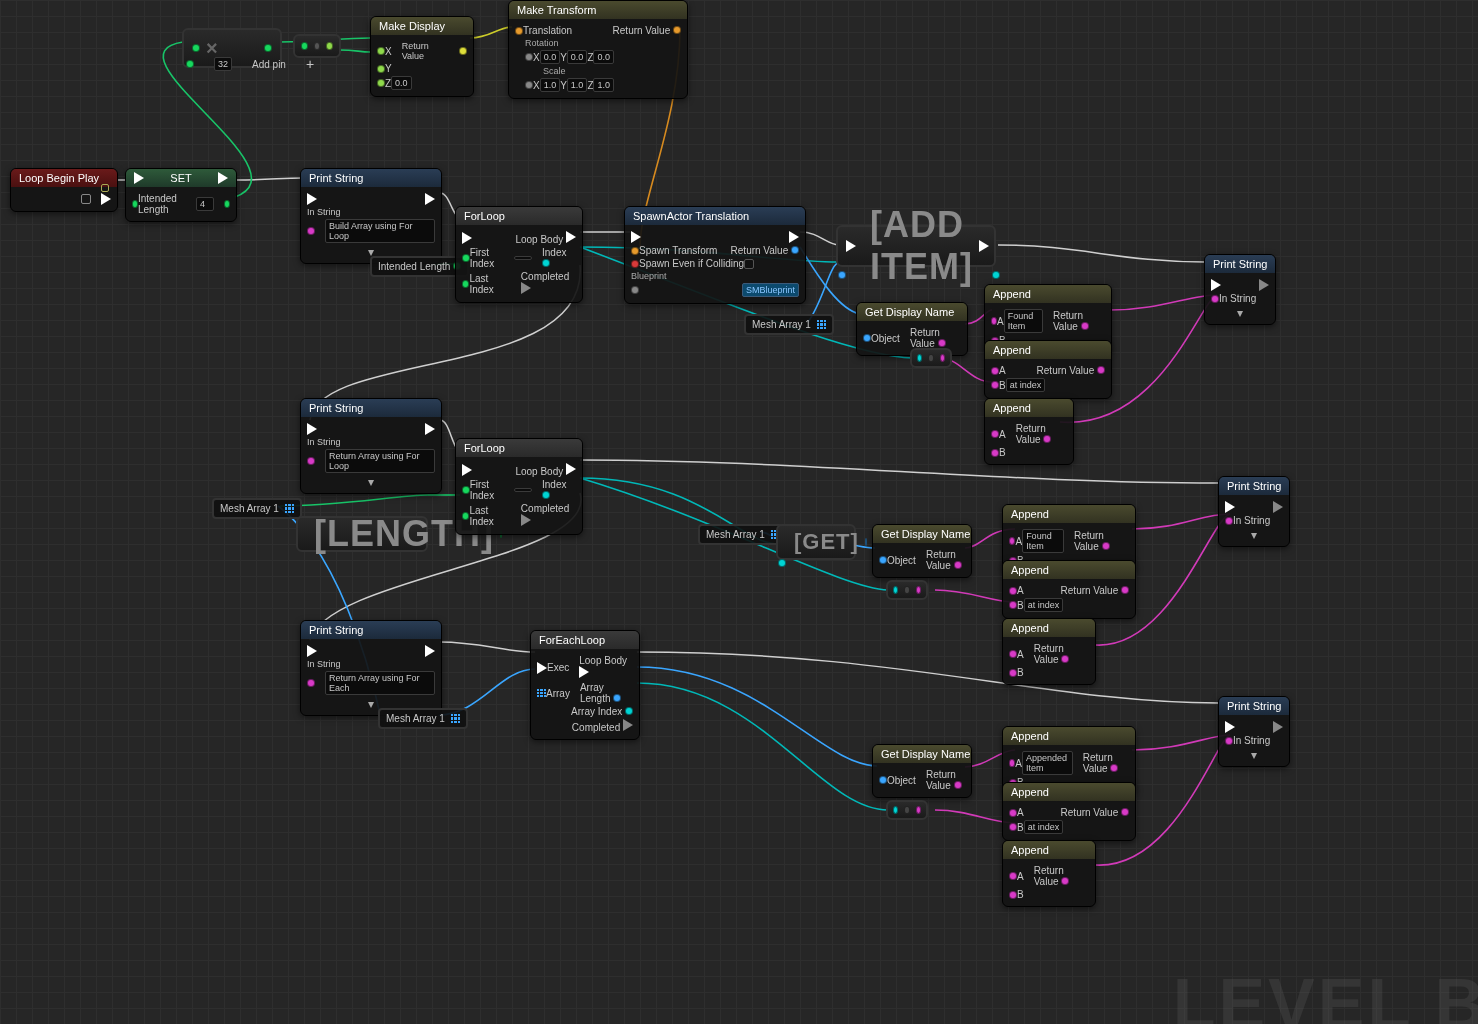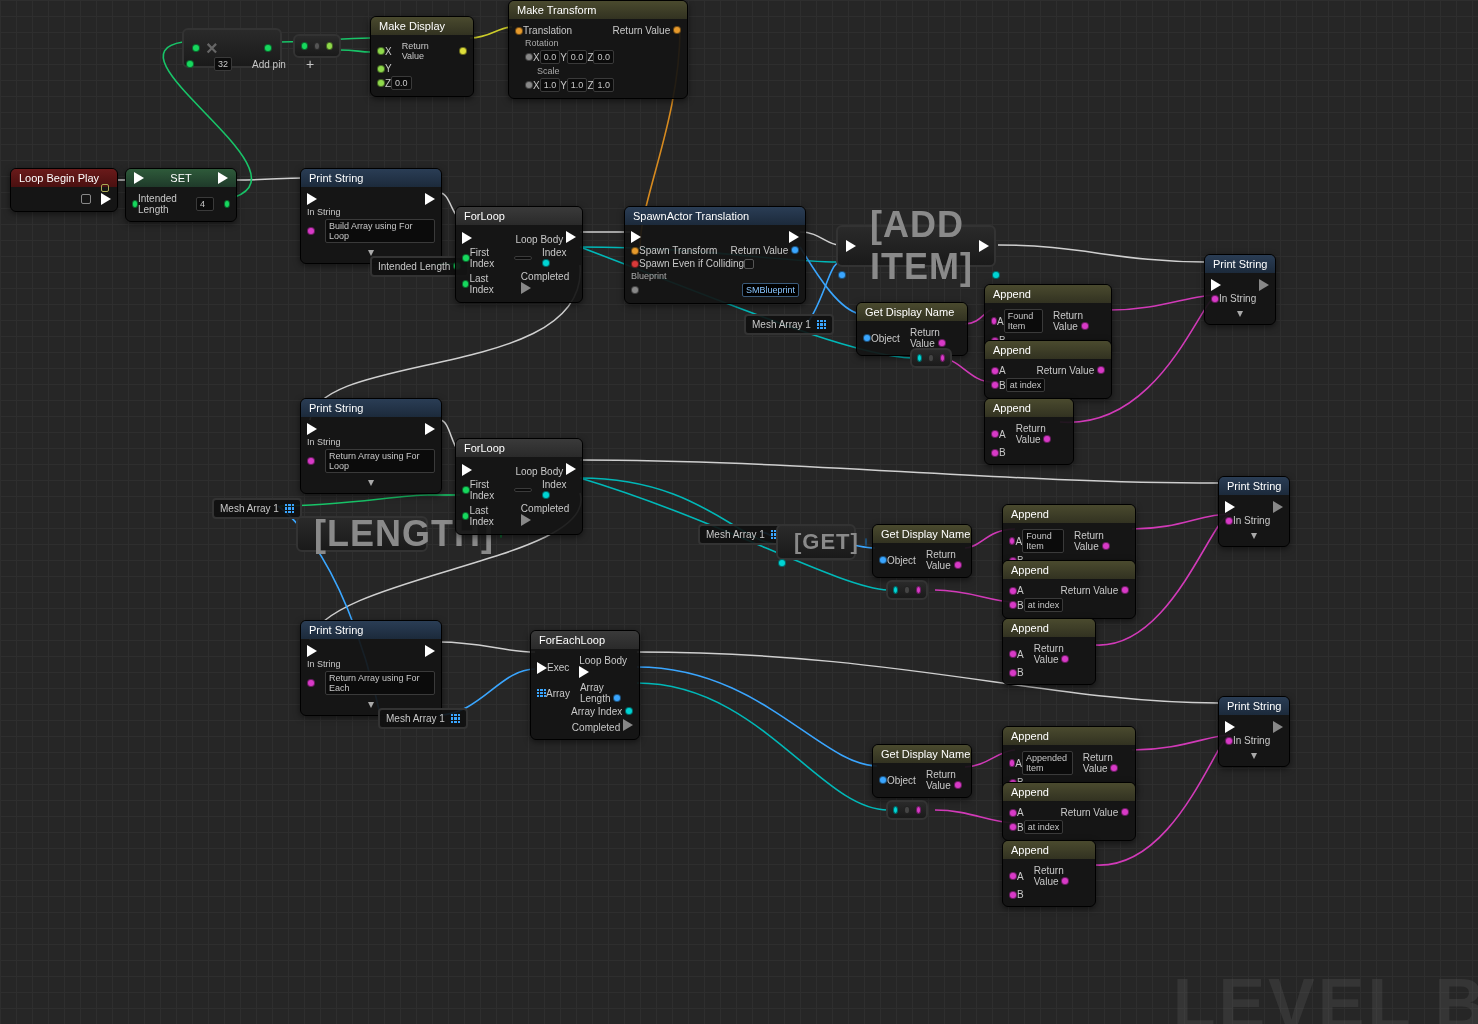--- a/index.html
+++ b/index.html
@@ -240,21 +240,21 @@
         <span class="pin">
           <span class="pin-dot c-orange"></span>
           <span>Translation</span>
         </span>
         <span><span>Return Value</span> <span class="pin-dot c-orange"></span></span>
       </div>
     <div style="margin-left:10px;font-size:9px;color:#aaa">Rotation</div>
     <div class="row" style="margin-left:10px">
       <span class="pin"><span class="pin-dot c-gray"></span>X <span class="inputbox">0.0</span> Y <span class="inputbox">0.0</span> Z <span class="inputbox">0.0</span></span>
     </div>
-    <div style="margin-left:22px;font-size:9px;color:#aaa">Scale</div>
+    <div style="margin-left:28px;font-size:9px;color:#aaa">Scale</div>
     <div class="row" style="margin-left:10px">
       <span class="pin"><span class="pin-dot c-gray"></span>X <span class="inputbox">1.0</span> Y <span class="inputbox">1.0</span> Z <span class="inputbox">1.0</span></span>
     </div>
   </div>
 </div>
 
 <div class="node" style="left:300px; top:168px; width:142px;">
   <div class="node-header hdr-blue">Print String</div>
   <div class="node-body">
     <div class="row">
@@ -316,21 +316,21 @@
     <div class="row">
         <span class="pin">
           <span class="pin-dot c-red"></span>
           <span>Spawn Even if Colliding</span> 
           <span class="chk"></span>
         </span>
       </div>
     <div style="font-size:9px;color:#aaa">Blueprint</div>
     <div class="row">
         <span class="pin-dot c-gray"></span>
-        <span class="inputbox" style="background:#000000;border-color:#3a5a7a;color:#8ac6ff">SMBlueprint</span>
+        <span class="inputbox" style="background:#0c4a6e;border-color:#3a5a7a;color:#8ac6ff">SMBlueprint</span>
       </div>
   </div>
 </div>
 
 <div class="dropdown" style="position:absolute; left:744px; top:314px; display:flex; align-items:center; gap:6px">
   <span>Mesh Array 1</span>
   <span class="array-pin">
       <span></span>
       <span></span>
       <span></span>

